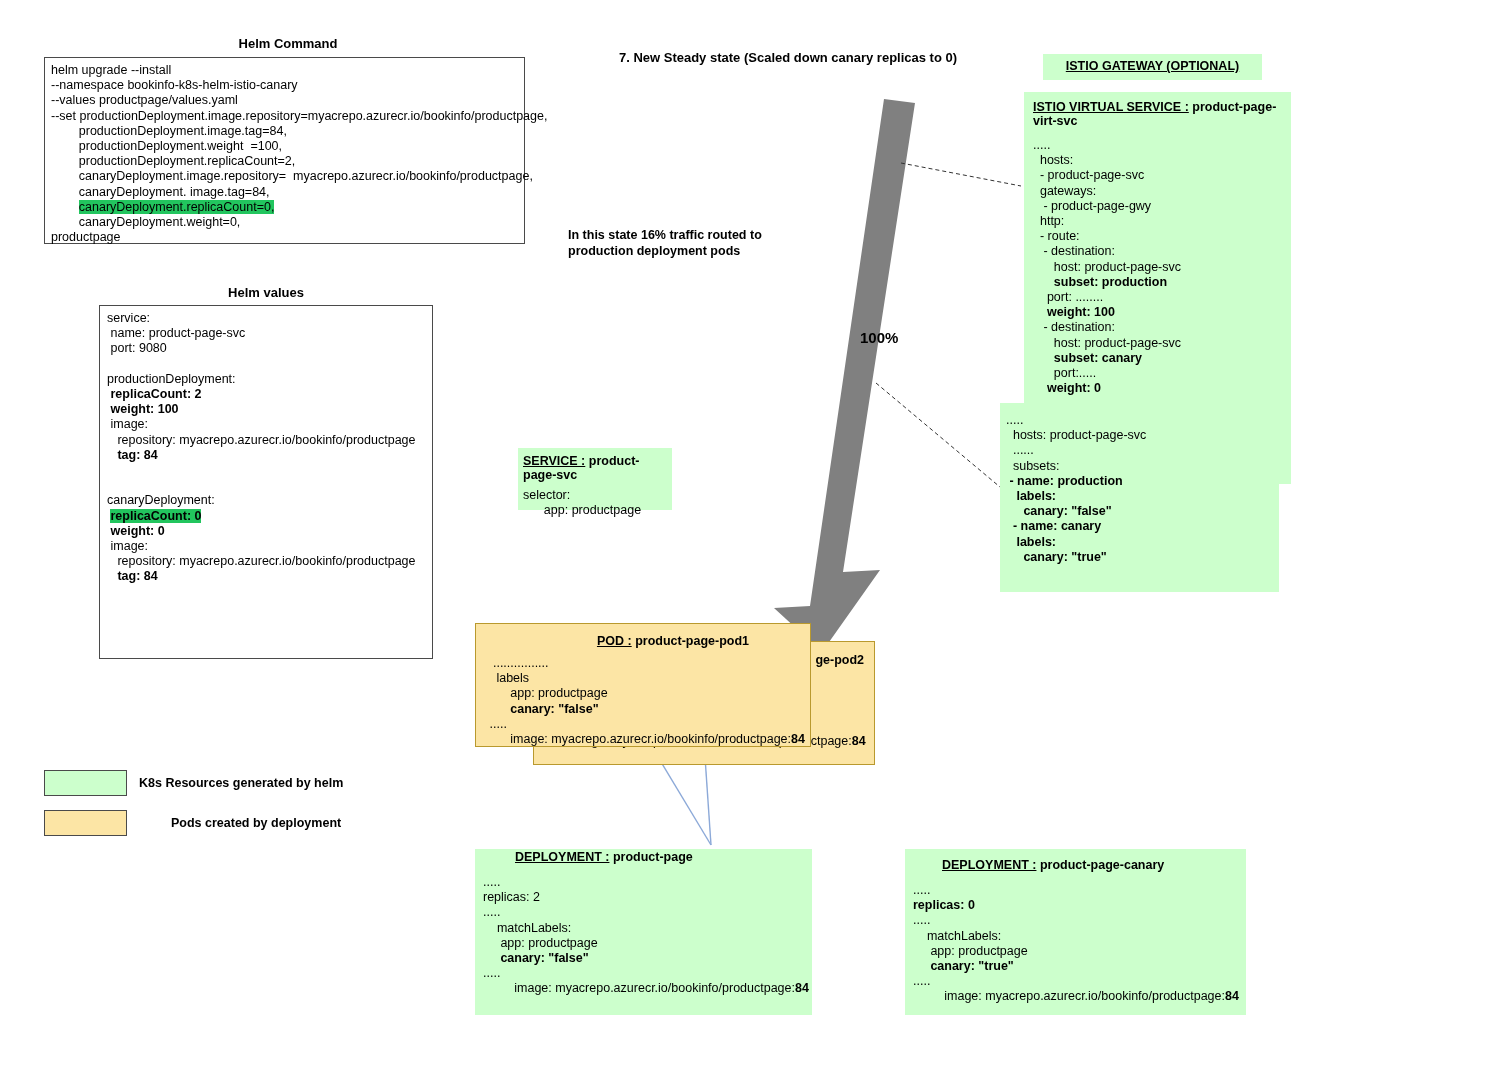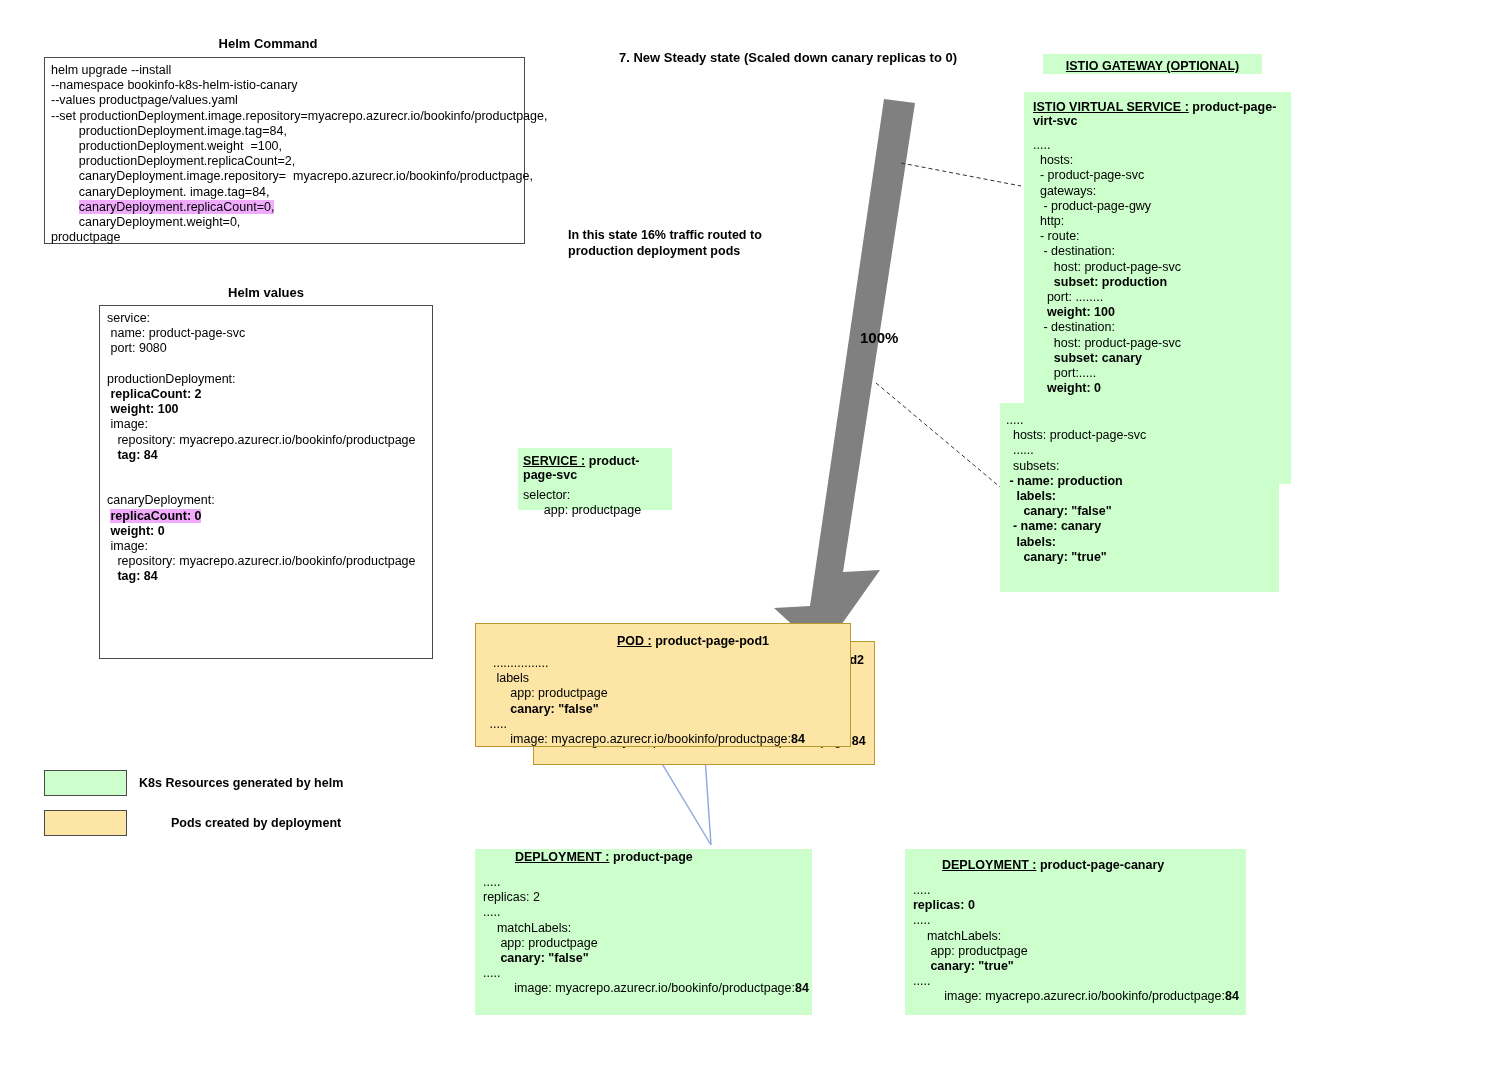--- a/index.html
+++ b/index.html
@@ -7,33 +7,33 @@
        font-family:"Liberation Sans","DejaVu Sans",sans-serif;color:#000;}
   .abs{position:absolute;}
   .ttl{font-weight:bold;font-size:13px;text-align:center;}
   .boxw{border:1px solid #4a4a4a;background:#fff;box-sizing:border-box;}
   .green{background:#ccffcc;box-sizing:border-box;}
   .yellow{background:#fce5a5;border:1px solid #b9992e;box-sizing:border-box;}
   .mono-ish{font-size:12.5px;line-height:15.2px;white-space:pre;}
   .hdr{font-weight:bold;font-size:12.5px;}
   .hdr u{text-decoration:underline;}
   .b{font-weight:bold;}
-  .hl{background:#f0abfc;}
+  .hl{background:#22c55e;}
   .lbl{font-weight:bold;font-size:12.5px;}
   .legend-sw{box-sizing:border-box;}
   svg{position:absolute;left:0;top:0;pointer-events:none;}
   .pct{font-weight:bold;font-size:15px;}
   .note{font-weight:bold;font-size:12.5px;line-height:16px;white-space:pre;}
 </style>
 </head>
 <body>
 
 <div class="abs ttl" style="left:598px;top:50px;width:380px;">7. New Steady state (Scaled down canary replicas to 0)</div>
 
-<div class="abs ttl" style="left:28px;top:36px;width:480px;">Helm Command</div>
+<div class="abs ttl" style="left:48px;top:36px;width:480px;">Helm Command</div>
 <div class="abs boxw" style="left:44px;top:57px;width:481px;height:187px;">
   <div class="mono-ish" style="padding:5px 0 0 6px;" id="helm-cmd-lines"><div>helm upgrade --install</div><div>--namespace bookinfo-k8s-helm-istio-canary</div><div>--values productpage/values.yaml</div><div>--set productionDeployment.image.repository=myacrepo.azurecr.io/bookinfo/productpage,</div><div>        productionDeployment.image.tag=84,</div><div>        productionDeployment.weight  =100,</div><div>        productionDeployment.replicaCount=2,</div><div>        canaryDeployment.image.repository=  myacrepo.azurecr.io/bookinfo/productpage,</div><div>        canaryDeployment. image.tag=84,</div><div>        <span class="hl">canaryDeployment.replicaCount=0,</span></div><div>        canaryDeployment.weight=0,</div><div>productpage</div></div>
 </div>
 
 <div class="abs ttl" style="left:99px;top:285px;width:334px;">Helm values</div>
 <div class="abs boxw" style="left:99px;top:305px;width:334px;height:354px;">
   <div class="mono-ish" style="padding:5px 0 0 7px;" id="helm-values-lines"><div><span>service:</span></div><div> <span>name: product-page-svc</span></div><div> <span>port: 9080</span></div><div>&nbsp;</div><div><span>productionDeployment:</span></div><div> <span class="b">replicaCount: 2</span></div><div> <span class="b">weight: 100</span></div><div> <span>image:</span></div><div>   <span>repository: myacrepo.azurecr.io/bookinfo/productpage</span></div><div>   <span class="b">tag: 84</span></div><div>&nbsp;</div><div>&nbsp;</div><div><span>canaryDeployment:</span></div><div> <span class="b hl">replicaCount: 0</span></div><div> <span class="b">weight: 0</span></div><div> <span>image:</span></div><div>   <span>repository: myacrepo.azurecr.io/bookinfo/productpage</span></div><div>   <span class="b">tag: 84</span></div></div>
 </div>
 
 <svg width="1500" height="1067">
@@ -47,21 +47,21 @@
 
   <line x1="658" y1="757" x2="711" y2="845" stroke="#8ca9d8" stroke-width="1.4"></line>
   <line x1="705" y1="757" x2="711" y2="845" stroke="#8ca9d8" stroke-width="1.4"></line>
 </svg>
 
 <div class="abs pct" style="left:860px;top:329px;">100%</div>
 
 <div class="abs note" style="left:568px;top:227px;">In this state 16% traffic routed to
 production deployment pods</div>
 
-<div class="abs green" style="left:1043px;top:54px;width:219px;height:20px;">
+<div class="abs green" style="left:1043px;top:54px;width:219px;height:26px;">
   <div class="hdr" style="text-align:center;padding-top:5px;"><u>ISTIO GATEWAY (OPTIONAL)</u></div>
 </div>
 
 <div class="abs green" style="left:1024px;top:92px;width:267px;height:392px;">
   <div class="hdr" style="padding:8px 0 0 9px;">
     <u>ISTIO VIRTUAL SERVICE :</u>
     <span>product-page-virt-svc</span>
   </div>
   <div class="mono-ish" style="padding:10px 0 0 9px;" id="vs-lines"><div><span>.....</span></div><div>  <span>hosts:</span></div><div>  <span>- product-page-svc</span></div><div>  <span>gateways:</span></div><div>   <span>- product-page-gwy</span></div><div>  <span>http:</span></div><div>  <span>- route:</span></div><div>   <span>- destination:</span></div><div>      <span>host: product-page-svc</span></div><div>      <span class="b">subset: production</span></div><div>    <span>port: ........</span></div><div>    <span class="b">weight: 100</span></div><div>   <span>- destination:</span></div><div>      <span>host: product-page-svc</span></div><div>      <span class="b">subset: canary</span></div><div>      <span>port:.....</span></div><div>    <span class="b">weight: 0</span></div></div>
 </div>
@@ -76,21 +76,21 @@
     <span>product-page-svc</span>
   </div>
   <div class="mono-ish" style="padding:6px 0 0 5px;" id="svc-lines"><div><span>selector:</span></div><div>      <span>app: productpage</span></div></div>
 </div>
 
 <div class="abs yellow" style="left:533px;top:641px;width:342px;height:124px;z-index:1;">
   <div class="hdr" style="position:absolute;right:10px;top:11px;">ge-pod2</div>
   <div class="mono-ish" style="position:absolute;left:37px;top:92px;"><span>image: myacrepo.azurecr.io/bookinfo/productpage:</span><span class="b">84</span></div>
 </div>
 
-<div class="abs yellow" style="left:475px;top:623px;width:376px;height:124px;z-index:2;">
+<div class="abs yellow" style="left:475px;top:623px;width:336px;height:124px;z-index:2;">
   <div class="hdr" style="text-align:center;padding:10px 0 0 60px;">
     <u>POD :</u>
     <span>product-page-pod1</span>
   </div>
   <div class="mono-ish" style="padding:8px 0 0 10px;" id="pod1-lines"><div>  <span>................</span></div><div>   <span>labels</span></div><div>       <span>app: productpage</span></div><div>       <span class="b">canary: "false"</span></div><div> <span>.....</span></div><div>       <span>image: myacrepo.azurecr.io/bookinfo/productpage:</span><span class="b">84</span></div></div>
 </div>
 
 <div class="abs green" style="left:475px;top:849px;width:337px;height:166px;">
   <div class="hdr" style="padding:1px 0 0 40px;">
     <u>DEPLOYMENT :</u>

